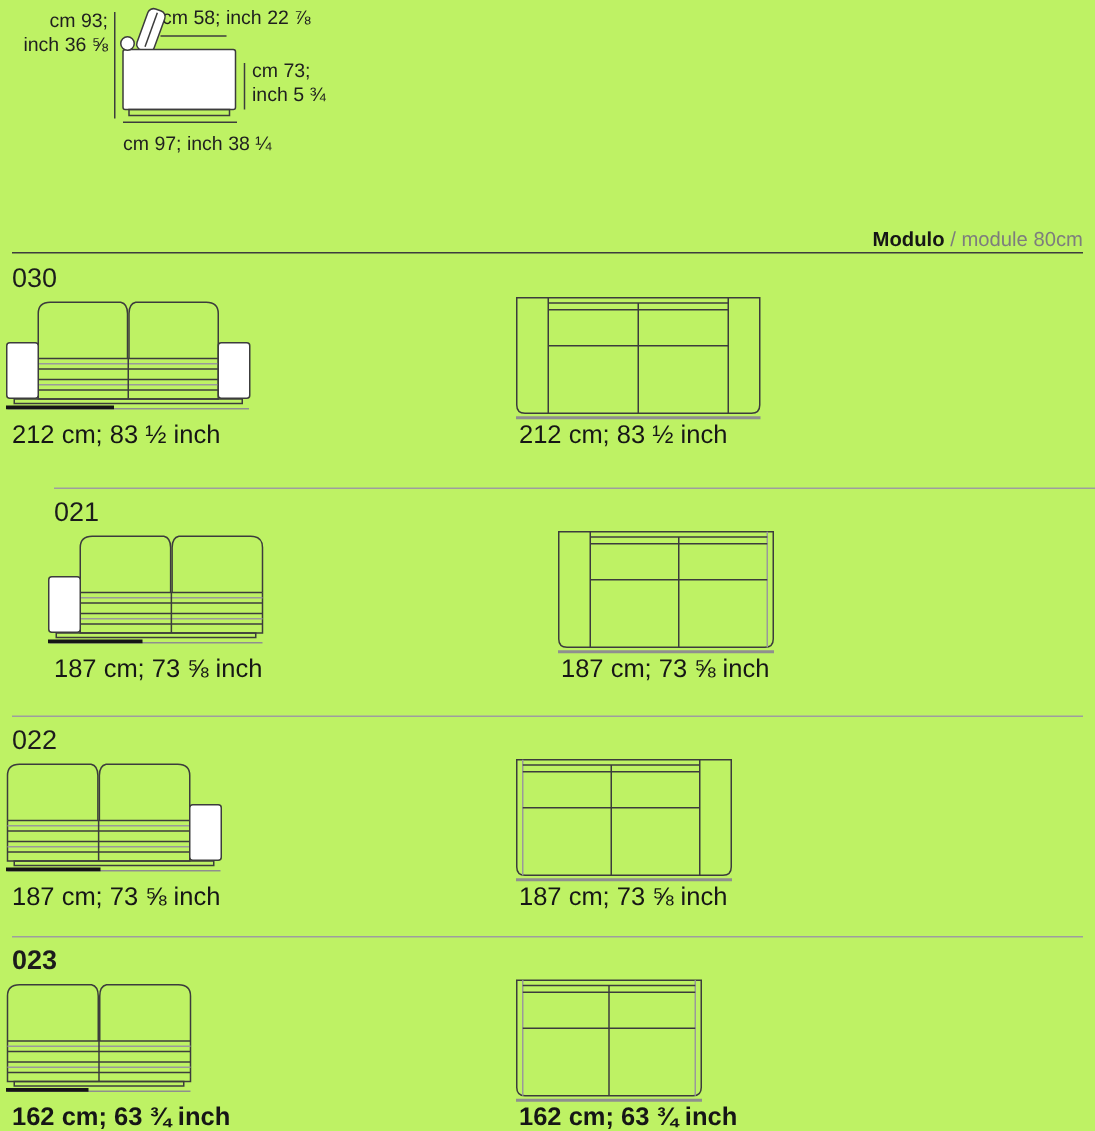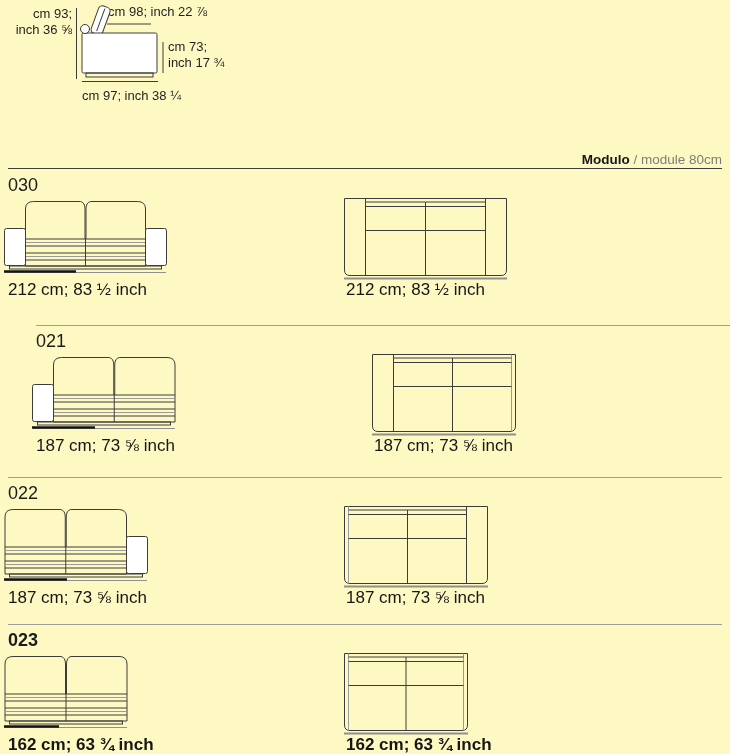--- a/index.html
+++ b/index.html
@@ -1,17 +1,17 @@
 <!DOCTYPE html>
 <html><head>
 <meta charset="utf-8">
 <style>
   html,body{margin:0;padding:0;background:#fff;}
   #canvas{
-    position:relative;width:730px;height:754px;background:#fef9c3;overflow:hidden;
+    position:relative;width:730px;height:754px;background:#bef264;overflow:hidden;
     font-family:"Liberation Sans","DejaVu Sans",sans-serif;color:#1c1c1c;
   }
   .abs{position:absolute;}
   svg{display:block;}
 
   
   .side-label{font-size:13px;line-height:16px;white-space:nowrap;color:#1f1f1f;}
   .ra{text-align:right;}
 
   
@@ -38,24 +38,24 @@
 </head>
 <body>
 
 <div id="canvas">
 
   <div class="abs" style="left:0;top:0;width:280px;height:115px;">
     <div class="abs side-label ra" style="left:4px;top:6px;width:68px;">
       <div>cm 93;</div>
       <div>inch 36 ⅝</div>
     </div>
-    <div class="abs side-label" style="left:108px;top:4px;">cm 98; inch 22 ⅞</div>
+    <div class="abs side-label" style="left:108px;top:4px;">cm 58; inch 22 ⅞</div>
     <div class="abs side-label" style="left:168px;top:39px;">
       <div>cm 73;</div>
-      <div>inch 17 ¾</div>
+      <div>inch 5 ¾</div>
     </div>
     <div class="abs side-label" style="left:82px;top:88px;">cm 97; inch 38 ¼</div>
     <div class="abs" id="side-svg-slot" style="left:76px;top:2px;">
         <svg width="96" height="84" viewBox="0 0 96 84" style="overflow:visible">
           <line x1="0.5" y1="6" x2="0.5" y2="77" stroke="#3c3c3c" stroke-width="1"></line>
           <rect x="14" y="3" width="12" height="29" rx="4" fill="#fff" stroke="#3c3c3c" transform="rotate(20 20 31)"></rect>
           <line x1="20" y1="5" x2="20" y2="29" stroke="#3c3c3c" stroke-width="1" transform="rotate(20 20 31)"></line>
           <rect x="6" y="31" width="75" height="40" rx="1.5" fill="#fff" stroke="#3c3c3c"></rect>
           <circle cx="9" cy="27" r="4.5" fill="#fff" stroke="#3c3c3c"></circle>
           <rect x="10" y="71" width="67" height="4" fill="none" stroke="#3c3c3c"></rect>

